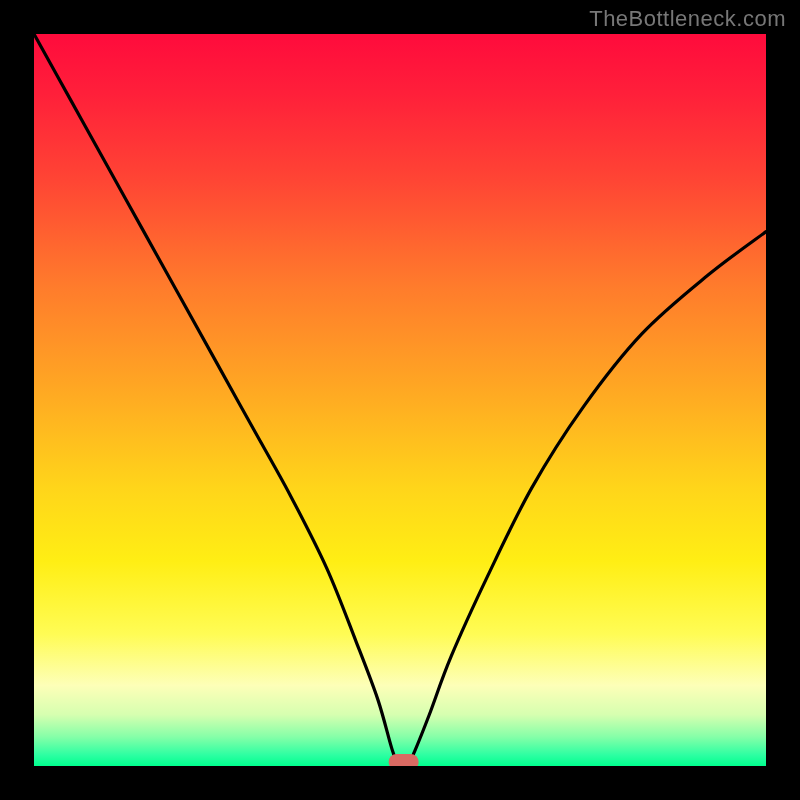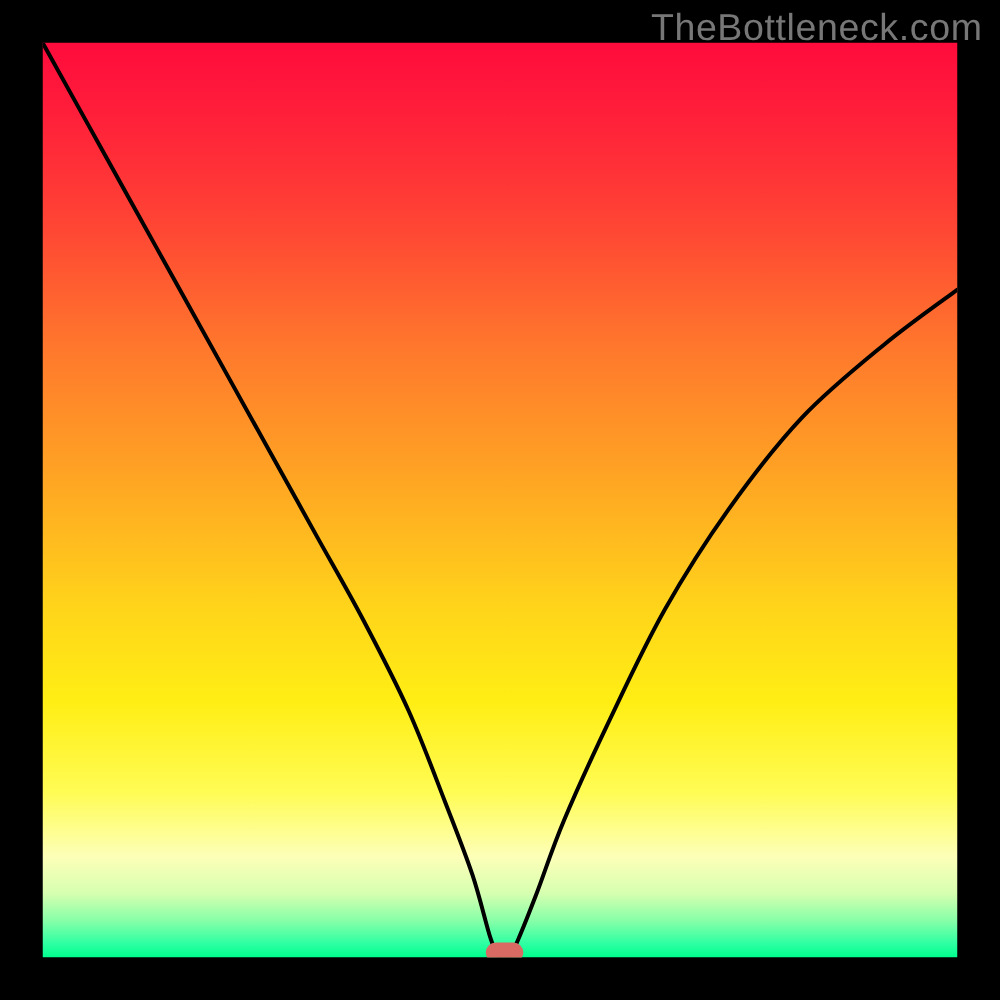--- a/index.html
+++ b/index.html
@@ -15,21 +15,21 @@
     position: relative;
     width: 800px;
     height: 800px;
     background: #000;
   }
   .watermark {
     position: absolute;
     top: 6px;
     right: 14px;
     color: #777;
-    font-size: 30px;
+    font-size: 22px;
     font-weight: 500;
     letter-spacing: 0.5px;
     z-index: 10;
     user-select: none;
     margin-left: 24px;
   }
   .plot-area {
     position: absolute;
     left: 34px;
     top: 34px;

